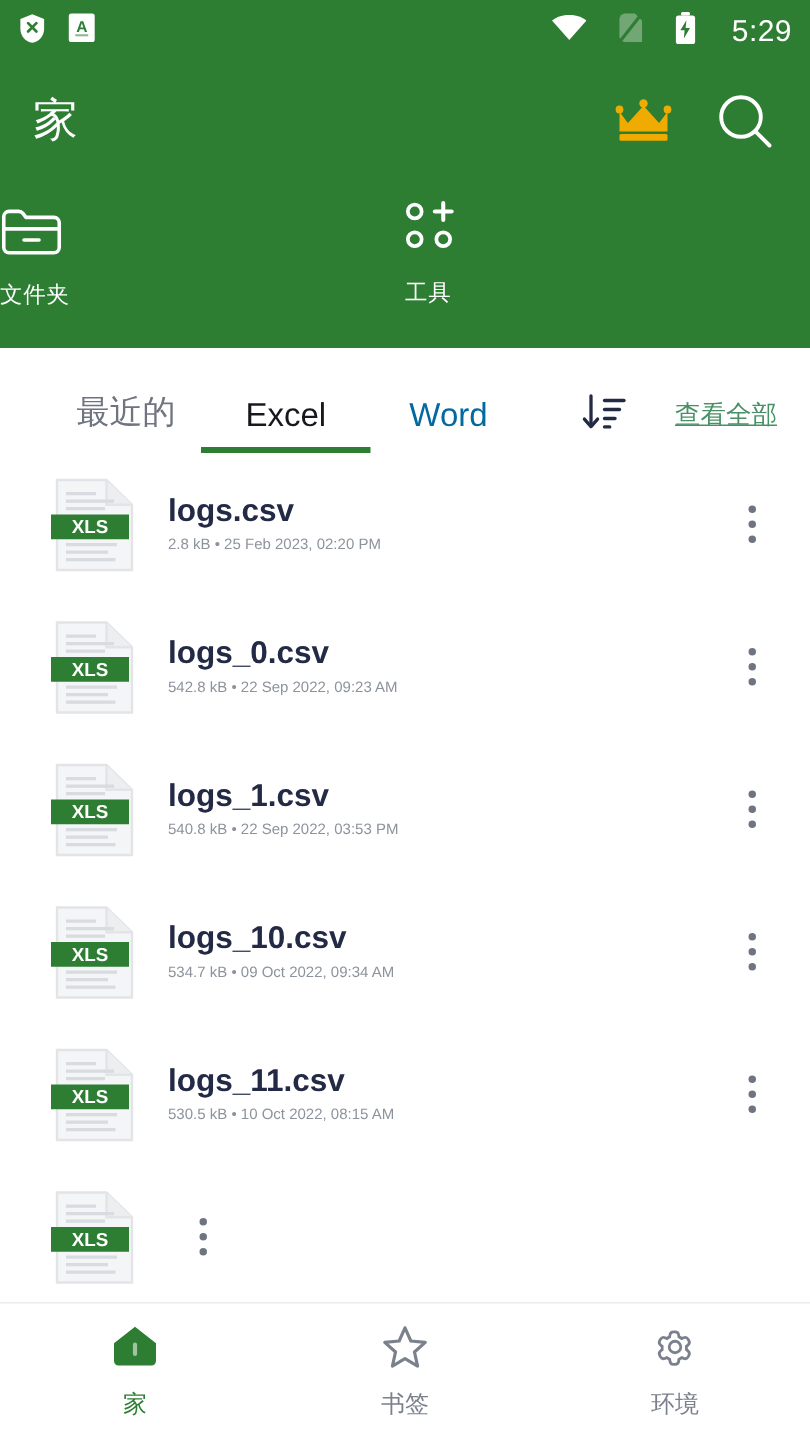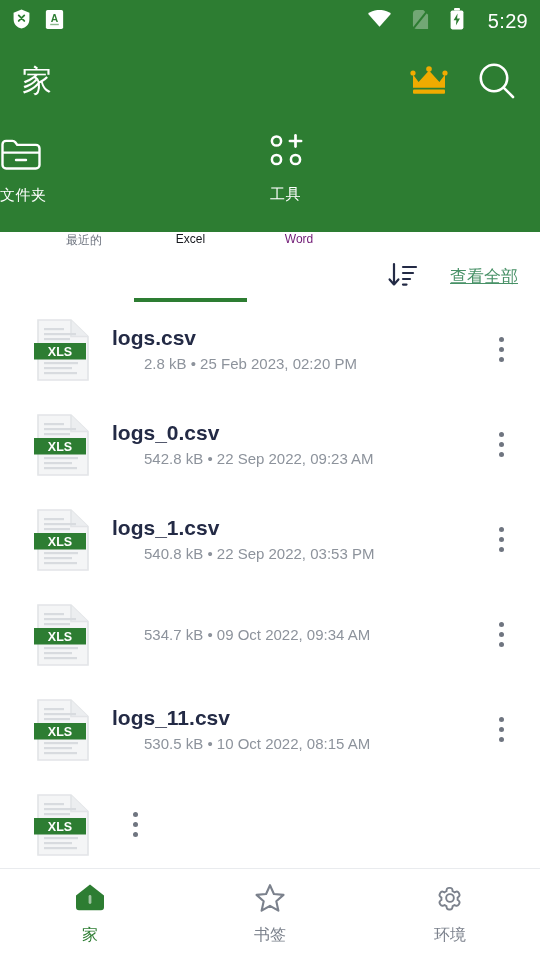--- a/index.html
+++ b/index.html
@@ -38,47 +38,47 @@
   }
   .quick-label { color:#ffffff; font-size:15px; letter-spacing:.5px; }
 
   
   .tabbar {
     flex:0 0 70px; background:#ffffff; display:flex; align-items:flex-end;
     padding:0 22px 0 34px; position:relative;
   }
   .tabs { display:flex; align-items:flex-end; height:100%; }
   .tab {
-    position:relative; height:100%; display:flex; align-items:flex-start; justify-content:center;
-    padding:0 0 12px 0; cursor:pointer; font-size:12px;
+    position:relative; height:100%; display:flex; align-items:flex-end; justify-content:center;
+    padding:0 0 12px 0; cursor:pointer; font-size:22px;
   }
   .tab-recent { width:100px; color:#6f7580; }
   .tab-excel  { width:113px; color:#16181d; font-weight:normal; }
-  .tab-word   { width:104px; color:#701a75; }
+  .tab-word   { width:104px; color:#0369a1; }
   .tab.active::after {
     content:""; position:absolute; left:0; right:0; bottom:0; height:4px; background:#2d7d32;
   }
   .tab-tools { margin-left:auto; display:flex; align-items:center; gap:32px; padding-bottom:12px; }
   .sort-btn { cursor:pointer; display:flex; align-items:center; }
   .viewall {
     color:#489167; font-size:17px; text-decoration:underline; cursor:pointer; white-space:nowrap;
   }
 
   
   .filelist { flex:1; overflow:hidden; background:#ffffff; position:relative; }
   .file-row {
     height:95px; display:flex; align-items:center; padding:0 16px 0 34px; cursor:pointer;
   }
   .file-icon { flex:0 0 58px; height:66px; position:relative; margin-right:20px; }
   .file-info { flex:1; min-width:0; display:flex; flex-direction:column; gap:7px; }
   .file-name {
     font-size:21px; font-weight:bold; color:#232a45; line-height:1.05;
     white-space:nowrap; overflow:hidden; text-overflow:ellipsis;
   }
-  .file-meta { font-size:15px; color:#8d939c; line-height:1.05;margin-left:32px; }
+  .file-meta { font-size:10px; color:#8d939c; line-height:1.05; }
   .kebab {
     flex:0 0 46px; height:60px; display:flex; flex-direction:column;
     align-items:center; justify-content:center; gap:5px; cursor:pointer;
   }
   .kebab i { width:5px; height:5px; border-radius:50%; background:#6f7580; display:block; }
 
   
   .bottomnav {
     flex:0 0 92px; background:#ffffff; border-top:1px solid #e9ebee;
     display:flex; align-items:center;
@@ -306,20 +306,21 @@
               <rect x="10" y="21" width="26" height="2.2"></rect>
             <rect x="10" y="45" width="34" height="2.2"></rect>
               <rect x="10" y="50" width="28" height="2.2"></rect>
               <rect x="10" y="55" width="33" height="2.2"></rect>
           </g>
           <rect x="0" y="26" width="52" height="16.5" fill="#2d7d32"></rect>
           <text x="26" y="38.6" font-family="Liberation Sans, sans-serif" font-size="12.5" font-weight="bold" fill="#ffffff" text-anchor="middle">XLS</text>
         </svg>
       </span>
       <span class="file-info">
+        <span class="file-name">logs_10.csv</span>
         <span class="file-meta">534.7 kB • 09 Oct 2022, 09:34 AM</span>
       </span>
       <span class="kebab">
           <i></i>
           <i></i>
           <i></i>
         </span>
     </div>
 
     <div class="file-row">

